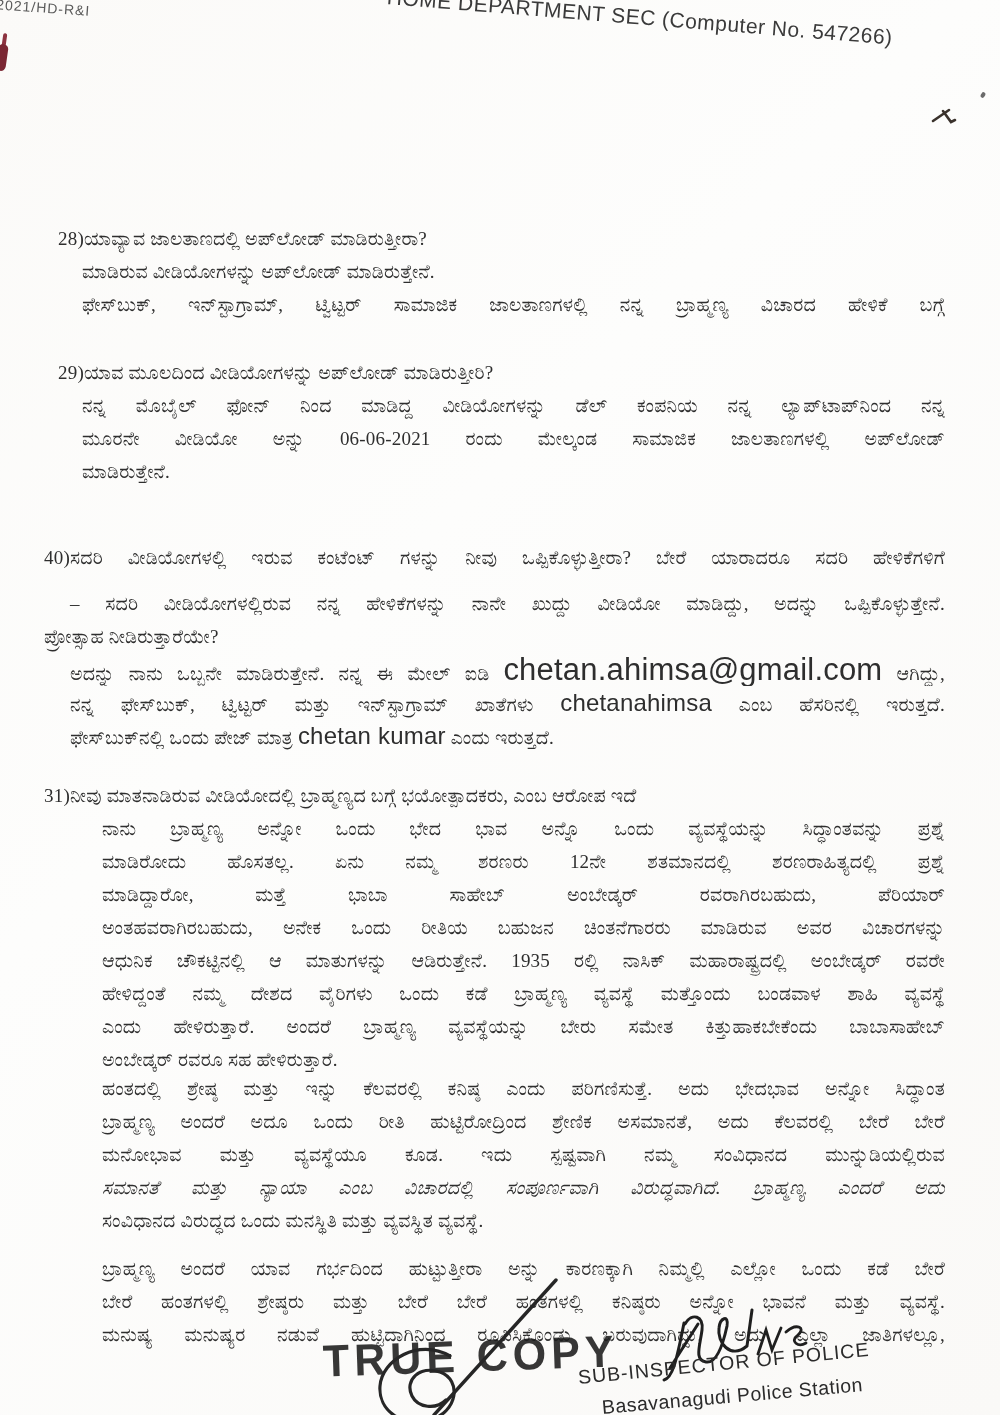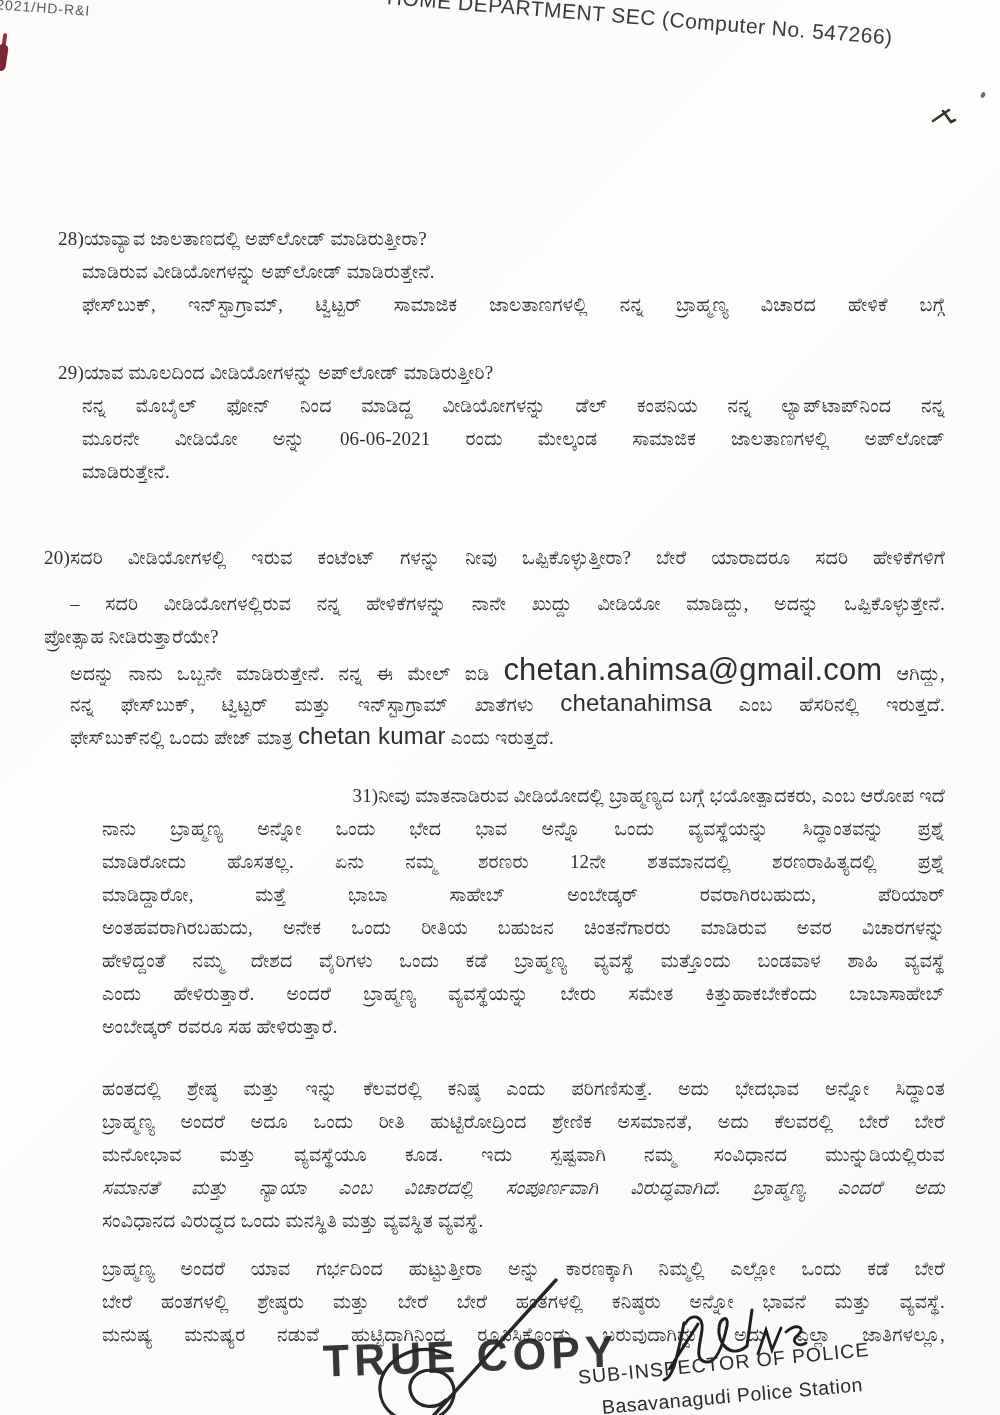--- a/index.html
+++ b/index.html
@@ -104,33 +104,34 @@
         <div class="line" style="padding-left: 38px;">ಮಾಡಿರುವ ವೀಡಿಯೋಗಳನ್ನು ಅಪ್‌ಲೋಡ್ ಮಾಡಿರುತ್ತೇನೆ.</div>
         <div class="line j" style="padding-left: 38px;">ಫೇಸ್‌ಬುಕ್, ಇನ್‌ಸ್ಟಾಗ್ರಾಮ್, ಟ್ವಿಟ್ಟರ್ ಸಾಮಾಜಿಕ ಜಾಲತಾಣಗಳಲ್ಲಿ ನನ್ನ ಬ್ರಾಹ್ಮಣ್ಯ ವಿಚಾರದ ಹೇಳಿಕೆ ಬಗ್ಗೆ</div>
       </div>
       <div class="block" style="top: 356px;">
         <div class="line" style="padding-left: 14px;">29)ಯಾವ ಮೂಲದಿಂದ ವೀಡಿಯೋಗಳನ್ನು ಅಪ್‌ಲೋಡ್ ಮಾಡಿರುತ್ತೀರಿ?</div>
         <div class="line j" style="padding-left: 38px;">ನನ್ನ ಮೊಬೈಲ್ ಫೋನ್ ನಿಂದ ಮಾಡಿದ್ದ ವೀಡಿಯೋಗಳನ್ನು ಡೆಲ್ ಕಂಪನಿಯ ನನ್ನ ಲ್ಯಾಪ್‌ಟಾಪ್‌ನಿಂದ ನನ್ನ</div>
         <div class="line j" style="padding-left: 38px;">ಮೂರನೇ ವೀಡಿಯೋ ಅನ್ನು 06-06-2021 ರಂದು ಮೇಲ್ಕಂಡ ಸಾಮಾಜಿಕ ಜಾಲತಾಣಗಳಲ್ಲಿ ಅಪ್‌ಲೋಡ್</div>
         <div class="line" style="padding-left: 38px;">ಮಾಡಿರುತ್ತೇನೆ.</div>
       </div>
       <div class="block" style="top: 541px;">
-        <div class="line j" style="padding-left: 0px;">20)ಸದರಿ ವೀಡಿಯೋಗಳಲ್ಲಿ ಇರುವ ಕಂಟೆಂಟ್ ಗಳನ್ನು ನೀವು ಒಪ್ಪಿಕೊಳ್ಳುತ್ತೀರಾ? ಬೇರೆ ಯಾರಾದರೂ ಸದರಿ ಹೇಳಿಕೆಗಳಿಗೆ</div>
+        <div class="line j" style="padding-left: 0px;">40)ಸದರಿ ವೀಡಿಯೋಗಳಲ್ಲಿ ಇರುವ ಕಂಟೆಂಟ್ ಗಳನ್ನು ನೀವು ಒಪ್ಪಿಕೊಳ್ಳುತ್ತೀರಾ? ಬೇರೆ ಯಾರಾದರೂ ಸದರಿ ಹೇಳಿಕೆಗಳಿಗೆ</div>
         <div class="line j" style="padding-left: 26px; margin-top: 13px;">– ಸದರಿ ವೀಡಿಯೋಗಳಲ್ಲಿರುವ ನನ್ನ ಹೇಳಿಕೆಗಳನ್ನು ನಾನೇ ಖುದ್ದು ವೀಡಿಯೋ ಮಾಡಿದ್ದು, ಅದನ್ನು ಒಪ್ಪಿಕೊಳ್ಳುತ್ತೇನೆ.</div>
         <div class="line" style="padding-left: 0px;">ಪ್ರೋತ್ಸಾಹ ನೀಡಿರುತ್ತಾರೆಯೇ?</div>
         <div class="line j" style="padding-left: 26px;"><span>ಅದನ್ನು ನಾನು ಒಬ್ಬನೇ ಮಾಡಿರುತ್ತೇನೆ.  ನನ್ನ ಈ ಮೇಲ್ ಐಡಿ </span><span class="seg-email">chetan.ahimsa@gmail.com</span><span> ಆಗಿದ್ದು,</span></div>
         <div class="line j" style="padding-left: 26px;"><span>ನನ್ನ ಫೇಸ್‌ಬುಕ್, ಟ್ವಿಟ್ಟರ್ ಮತ್ತು ಇನ್‌ಸ್ಟಾಗ್ರಾಮ್ ಖಾತೆಗಳು </span><span class="seg-latin">chetanahimsa</span><span> ಎಂಬ ಹೆಸರಿನಲ್ಲಿ ಇರುತ್ತದೆ.</span></div>
         <div class="line" style="padding-left: 26px;"><span>ಫೇಸ್‌ಬುಕ್‌ನಲ್ಲಿ ಒಂದು ಪೇಜ್ ಮಾತ್ರ </span><span class="seg-latin">chetan kumar</span><span> ಎಂದು ಇರುತ್ತದೆ.</span></div>
       </div>
       <div class="block" style="top: 779px;">
-        <div class="line" style="padding-left: 0px; text-align: right;">31)ನೀವು ಮಾತನಾಡಿರುವ ವೀಡಿಯೋದಲ್ಲಿ ಬ್ರಾಹ್ಮಣ್ಯದ ಬಗ್ಗೆ ಭಯೋತ್ಪಾದಕರು, ಎಂಬ ಆರೋಪ ಇದೆ</div>
+        <div class="line" style="padding-left: 0px;">31)ನೀವು ಮಾತನಾಡಿರುವ ವೀಡಿಯೋದಲ್ಲಿ ಬ್ರಾಹ್ಮಣ್ಯದ ಬಗ್ಗೆ ಭಯೋತ್ಪಾದಕರು, ಎಂಬ ಆರೋಪ ಇದೆ</div>
         <div class="line j" style="padding-left: 58px;">ನಾನು ಬ್ರಾಹ್ಮಣ್ಯ ಅನ್ನೋ ಒಂದು ಭೇದ ಭಾವ ಅನ್ನೊ ಒಂದು ವ್ಯವಸ್ಥೆಯನ್ನು ಸಿದ್ಧಾಂತವನ್ನು ಪ್ರಶ್ನೆ</div>
         <div class="line j" style="padding-left: 58px;">ಮಾಡಿರೋದು ಹೊಸತಲ್ಲ.  ಏನು ನಮ್ಮ ಶರಣರು 12ನೇ ಶತಮಾನದಲ್ಲಿ ಶರಣರಾಹಿತ್ಯದಲ್ಲಿ ಪ್ರಶ್ನೆ</div>
         <div class="line j" style="padding-left: 58px;">ಮಾಡಿದ್ದಾರೋ, ಮತ್ತೆ ಭಾಬಾ ಸಾಹೇಬ್ ಅಂಬೇಡ್ಕರ್ ರವರಾಗಿರಬಹುದು, ಪೆರಿಯಾರ್</div>
         <div class="line j" style="padding-left: 58px;">ಅಂತಹವರಾಗಿರಬಹುದು, ಅನೇಕ ಒಂದು ರೀತಿಯ ಬಹುಜನ ಚಿಂತನೆಗಾರರು ಮಾಡಿರುವ ಅವರ ವಿಚಾರಗಳನ್ನು</div>
+        <div class="line j" style="padding-left: 58px;">ಆಧುನಿಕ ಚೌಕಟ್ಟಿನಲ್ಲಿ ಆ ಮಾತುಗಳನ್ನು ಆಡಿರುತ್ತೇನೆ. 1935 ರಲ್ಲಿ ನಾಸಿಕ್ ಮಹಾರಾಷ್ಟ್ರದಲ್ಲಿ ಅಂಬೇಡ್ಕರ್ ರವರೇ</div>
         <div class="line j" style="padding-left: 58px;">ಹೇಳಿದ್ದಂತೆ ನಮ್ಮ ದೇಶದ ವೈರಿಗಳು ಒಂದು ಕಡೆ ಬ್ರಾಹ್ಮಣ್ಯ ವ್ಯವಸ್ಥೆ ಮತ್ತೊಂದು ಬಂಡವಾಳ ಶಾಹಿ ವ್ಯವಸ್ಥೆ</div>
         <div class="line j" style="padding-left: 58px;">ಎಂದು ಹೇಳಿರುತ್ತಾರೆ.  ಅಂದರೆ ಬ್ರಾಹ್ಮಣ್ಯ ವ್ಯವಸ್ಥೆಯನ್ನು ಬೇರು ಸಮೇತ ಕಿತ್ತುಹಾಕಬೇಕೆಂದು ಬಾಬಾಸಾಹೇಬ್</div>
         <div class="line" style="padding-left: 58px;">ಅಂಬೇಡ್ಕರ್ ರವರೂ ಸಹ ಹೇಳಿರುತ್ತಾರೆ.</div>
       </div>
       <div class="block" style="top: 1072px;">
         <div class="line j" style="padding-left: 58px;">ಹಂತದಲ್ಲಿ ಶ್ರೇಷ್ಠ ಮತ್ತು ಇನ್ನು ಕೆಲವರಲ್ಲಿ ಕನಿಷ್ಠ ಎಂದು ಪರಿಗಣಿಸುತ್ತೆ.  ಅದು ಭೇದಭಾವ ಅನ್ನೋ ಸಿದ್ಧಾಂತ</div>
         <div class="line j" style="padding-left: 58px;">ಬ್ರಾಹ್ಮಣ್ಯ ಅಂದರೆ ಅದೂ ಒಂದು ರೀತಿ ಹುಟ್ಟಿರೋದ್ರಿಂದ ಶ್ರೇಣಿಕ ಅಸಮಾನತೆ, ಅದು ಕೆಲವರಲ್ಲಿ ಬೇರೆ ಬೇರೆ</div>
         <div class="line j" style="padding-left: 58px;">ಮನೋಭಾವ ಮತ್ತು ವ್ಯವಸ್ಥೆಯೂ ಕೂಡ.  ಇದು ಸ್ಪಷ್ಟವಾಗಿ ನಮ್ಮ ಸಂವಿಧಾನದ ಮುನ್ನುಡಿಯಲ್ಲಿರುವ</div>
         <div class="line j" style="padding-left: 58px; font-style: italic;">ಸಮಾನತೆ ಮತ್ತು ನ್ಯಾಯಾ ಎಂಬ ವಿಚಾರದಲ್ಲಿ ಸಂಪೂರ್ಣವಾಗಿ ವಿರುದ್ಧವಾಗಿದೆ.  ಬ್ರಾಹ್ಮಣ್ಯ ಎಂದರೆ ಅದು</div>
         <div class="line" style="padding-left: 58px;">ಸಂವಿಧಾನದ ವಿರುದ್ಧದ ಒಂದು ಮನಸ್ಥಿತಿ ಮತ್ತು ವ್ಯವಸ್ಥಿತ ವ್ಯವಸ್ಥೆ.</div>

